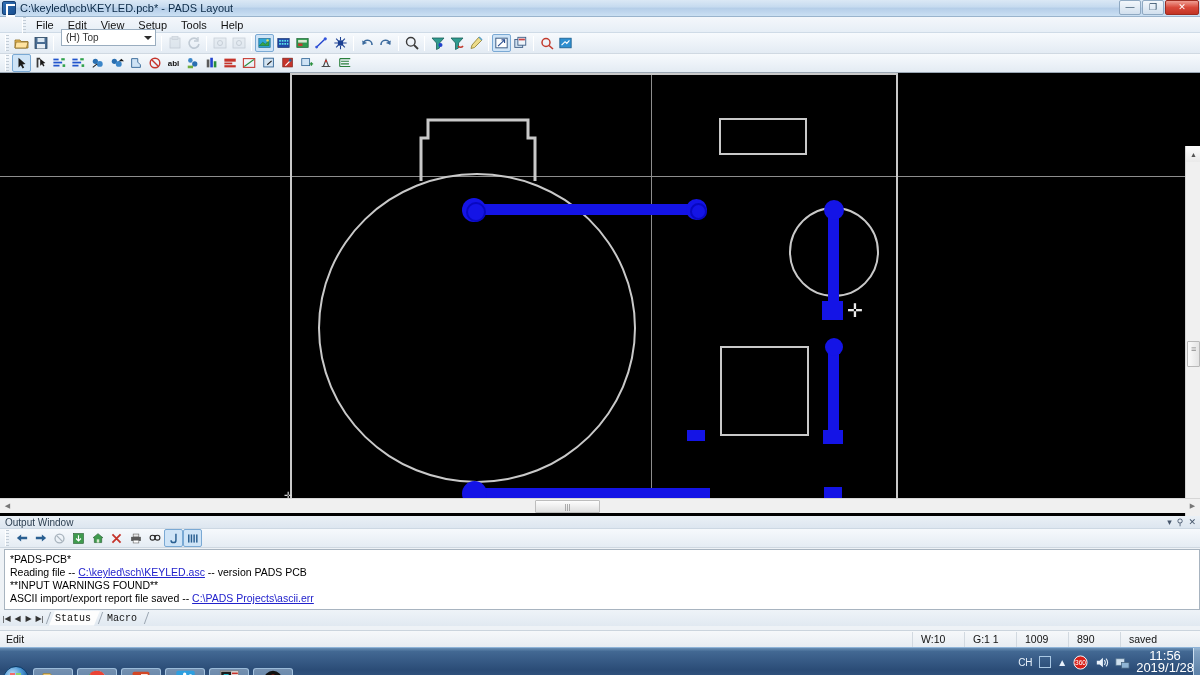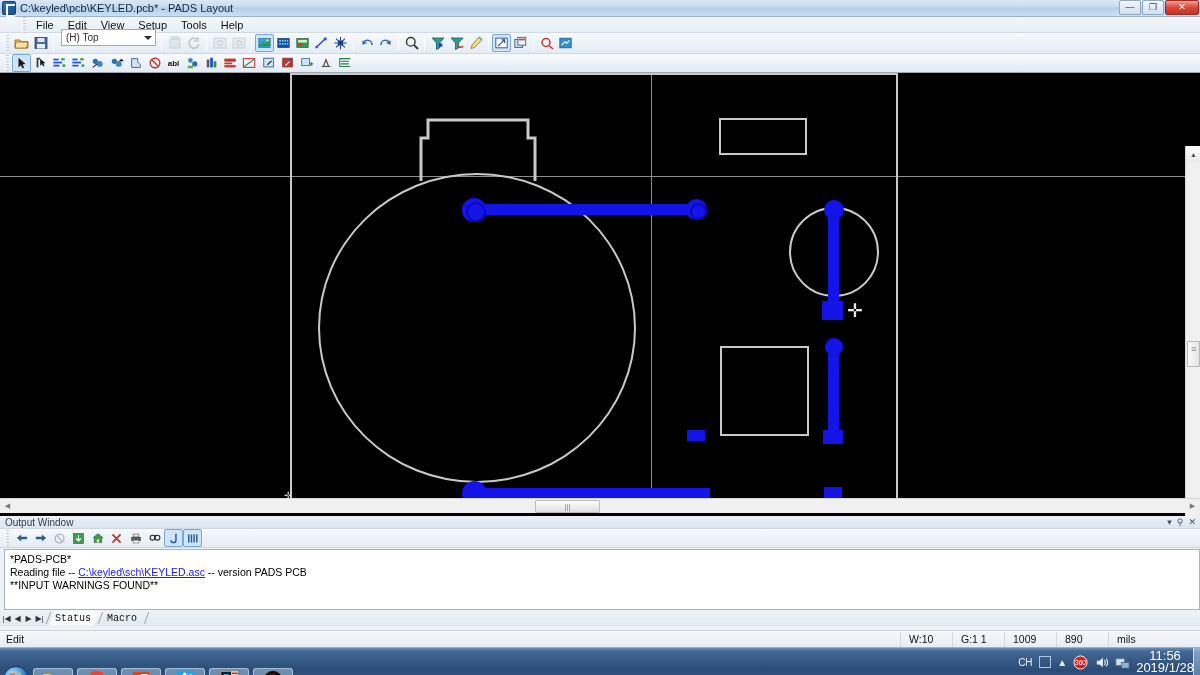--- a/index.html
+++ b/index.html
@@ -772,44 +772,47 @@
     <div class="ow-body">
       <div>
         <span>*PADS-PCB*</span>
       </div>
       <div>
         <span>Reading file -- </span><a href="#">C:\keyled\sch\KEYLED.asc</a><span>  -- version PADS PCB</span>
       </div>
       <div>
         <span>**INPUT WARNINGS FOUND**</span>
       </div>
+      <div>
+        <span>ASCII import/export report file saved -- </span><a href="#">C:\PADS Projects\ascii.err</a>
+      </div>
     </div>
 
     <div class="ow-tabs">
       <div class="tabnav">
         <span>|◀</span>
         <span>◀</span>
         <span>▶</span>
         <span>▶|</span>
       </div>
       <div class="ow-tab-sep"></div>
       <div class="ow-tab active">Status</div>
       <div class="ow-tab-sep"></div>
       <div class="ow-tab">Macro</div>
       <div class="ow-tab-sep"></div>
     </div>
   </div>
 
   <div class="statusbar">
     <div class="sb-ready" style="width:900px;">Edit</div>
-    <div class="sb-cell" style="width:52px;">W:10</div>
+    <div class="sb-cell" style="width:52px;margin-left:12px;">W:10</div>
     <div class="sb-cell" style="width:52px;">G:1 1</div>
     <div class="sb-cell" style="width:52px;">1009</div>
     <div class="sb-cell" style="width:52px;">890</div>
-    <div class="sb-cell" style="width:52px;">mils</div>
+    <div class="sb-cell" style="width:52px;">saved</div>
   </div>
 
   <div class="taskbar">
     <div class="start-orb">
       <div class="orb-flag">
         <i style="left:0;top:0;background:#f26b6b;"></i>
         <i style="left:6px;top:0;background:#8fd36b;"></i>
         <i style="left:0;top:6px;background:#6bb8f2;"></i>
         <i style="left:6px;top:6px;background:#f2c85a;"></i>
       </div>

